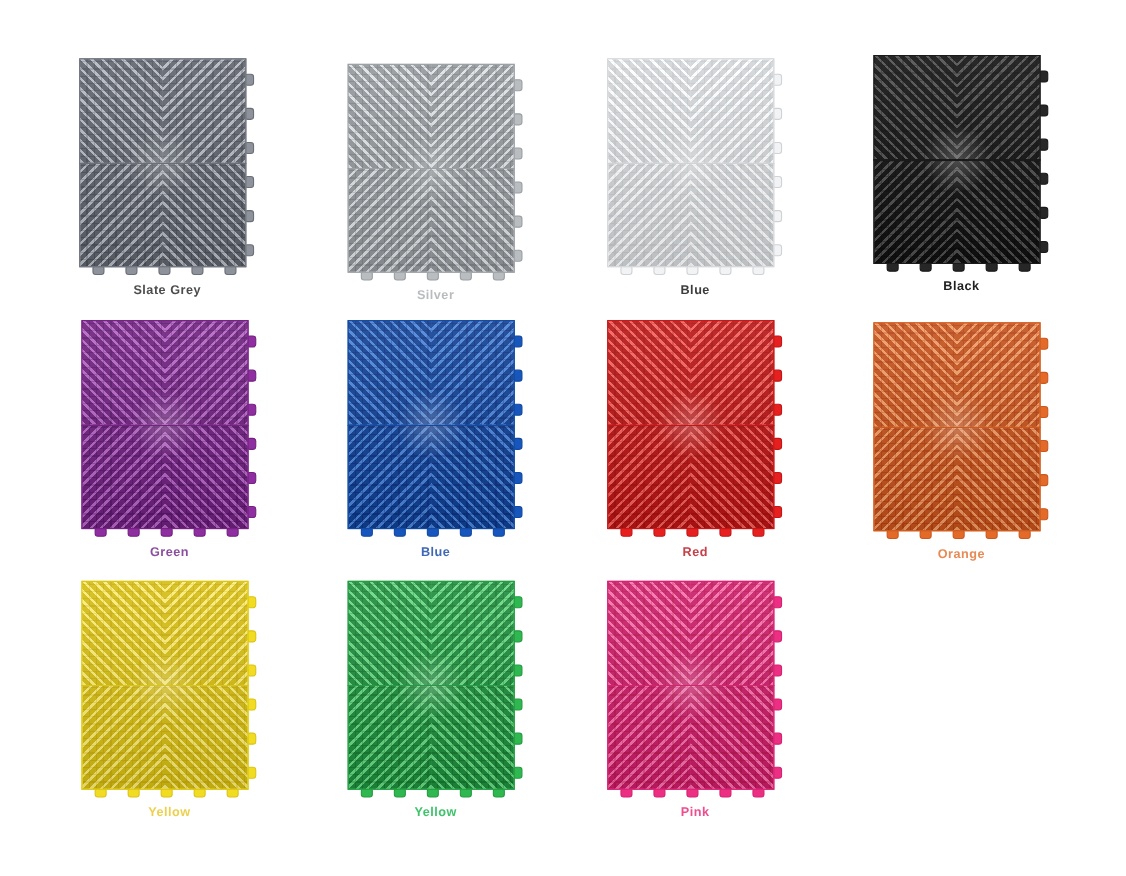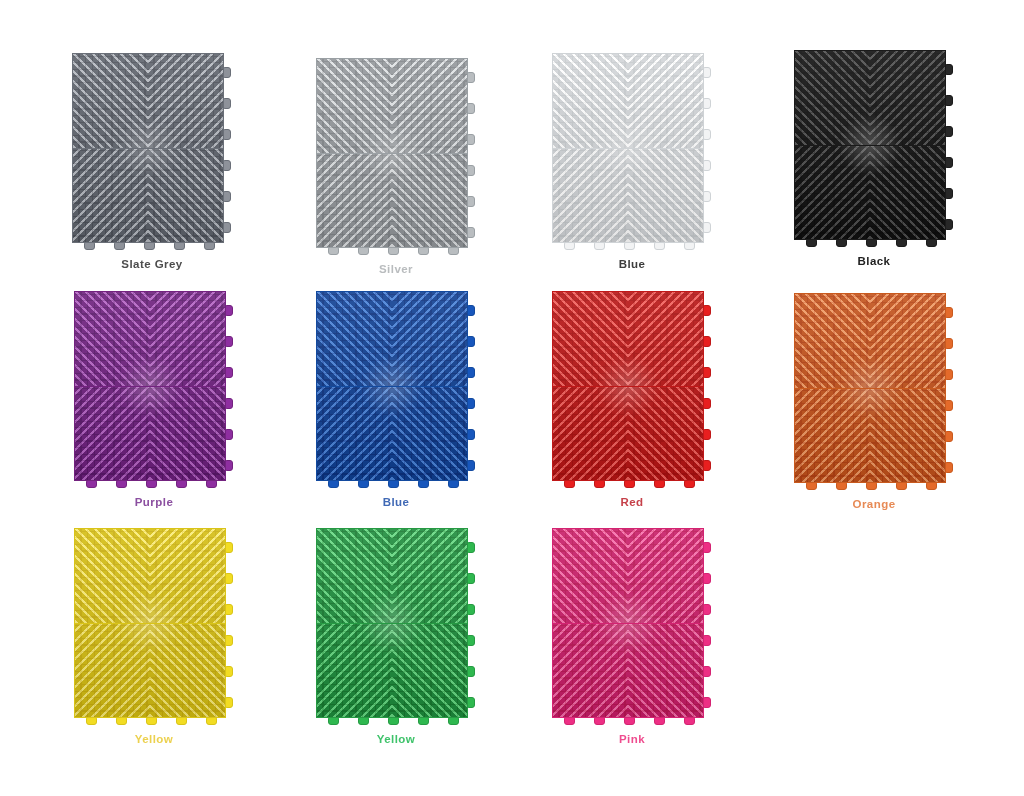--- a/index.html
+++ b/index.html
@@ -272,21 +272,21 @@
             <div class="hatch" style="background: repeating-linear-gradient(90deg, rgba(0, 0, 0, 0) 0px, rgba(0, 0, 0, 0) 5.5px, rgb(109, 31, 125) 5.5px, rgb(109, 31, 125) 6.6px), repeating-linear-gradient(0deg, rgba(0, 0, 0, 0) 0px, rgba(0, 0, 0, 0) 5.5px, rgb(109, 31, 125) 5.5px, rgb(109, 31, 125) 6.6px);"></div>
           </div>
           <div class="quad br">
             <div class="ribs" style="background: repeating-linear-gradient(45deg, rgb(109, 31, 125) 0px, rgb(109, 31, 125) 2.2px, rgb(181, 100, 196) 2.2px, rgb(181, 100, 196) 4.4px, rgb(109, 31, 125) 4.4px, rgb(109, 31, 125) 6.6px);"></div>
             <div class="hatch" style="background: repeating-linear-gradient(90deg, rgba(0, 0, 0, 0) 0px, rgba(0, 0, 0, 0) 5.5px, rgb(109, 31, 125) 5.5px, rgb(109, 31, 125) 6.6px), repeating-linear-gradient(0deg, rgba(0, 0, 0, 0) 0px, rgba(0, 0, 0, 0) 5.5px, rgb(109, 31, 125) 5.5px, rgb(109, 31, 125) 6.6px);"></div>
           </div>
           <div class="shade" style="background: radial-gradient(circle, rgba(255, 255, 255, 0.22) 0%, rgba(255, 255, 255, 0) 26%), linear-gradient(rgba(255, 255, 255, 0.1) 0%, rgba(0, 0, 0, 0.1) 100%);"></div>
         </div>
         <div class="edge" style="background: linear-gradient(0deg, rgba(0, 0, 0, 0) calc(50% - 1px), rgb(115, 34, 127) calc(50% - 1px), rgb(115, 34, 127) calc(50% + 0px), rgba(0, 0, 0, 0) calc(50% + 0px));"></div>
       </div>
-      <div class="label" style="color: rgb(139, 79, 160);">Purple</div>
+      <div class="label" style="color: rgb(139, 79, 160);">Green</div>
     </div>
     <div class="swatch" style="left: 552px; top: 291px;">
       <div class="tile-wrap">
         <div class="tab tab-r" style="top: 14px; background: rgb(232, 31, 31); border: 1px solid rgb(192, 24, 24);"></div>
         <div class="tab tab-r" style="top: 45px; background: rgb(232, 31, 31); border: 1px solid rgb(192, 24, 24);"></div>
         <div class="tab tab-r" style="top: 76px; background: rgb(232, 31, 31); border: 1px solid rgb(192, 24, 24);"></div>
         <div class="tab tab-r" style="top: 107px; background: rgb(232, 31, 31); border: 1px solid rgb(192, 24, 24);"></div>
         <div class="tab tab-r" style="top: 138px; background: rgb(232, 31, 31); border: 1px solid rgb(192, 24, 24);"></div>
         <div class="tab tab-r" style="top: 169px; background: rgb(232, 31, 31); border: 1px solid rgb(192, 24, 24);"></div>
         <div class="tab tab-b" style="left: 12px; background: rgb(232, 31, 31); border: 1px solid rgb(192, 24, 24);"></div>

